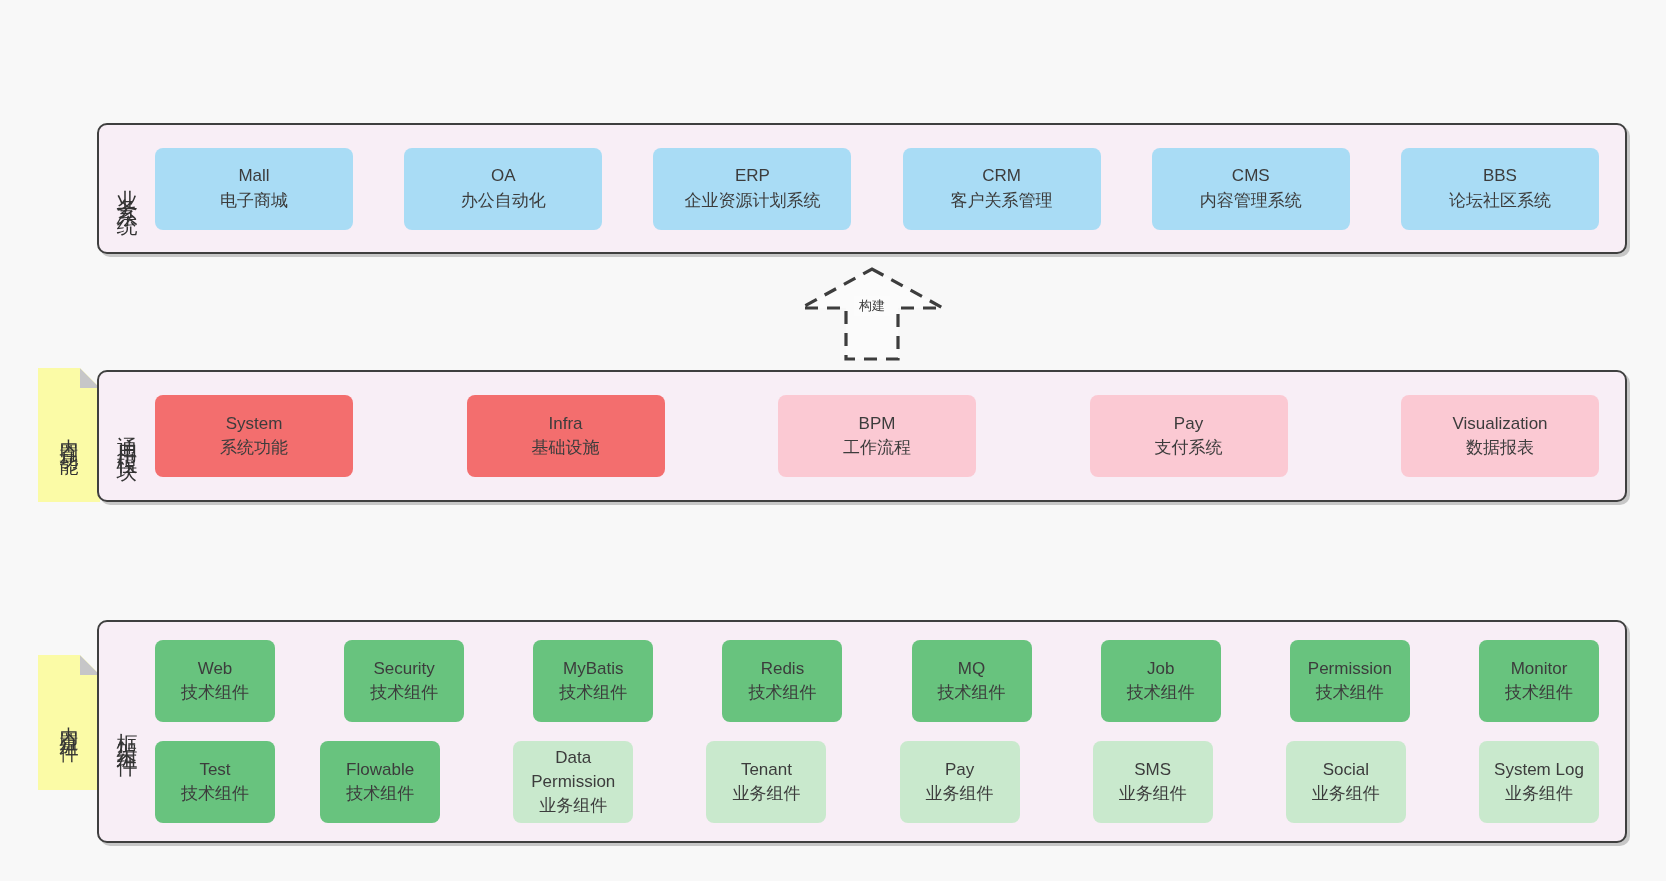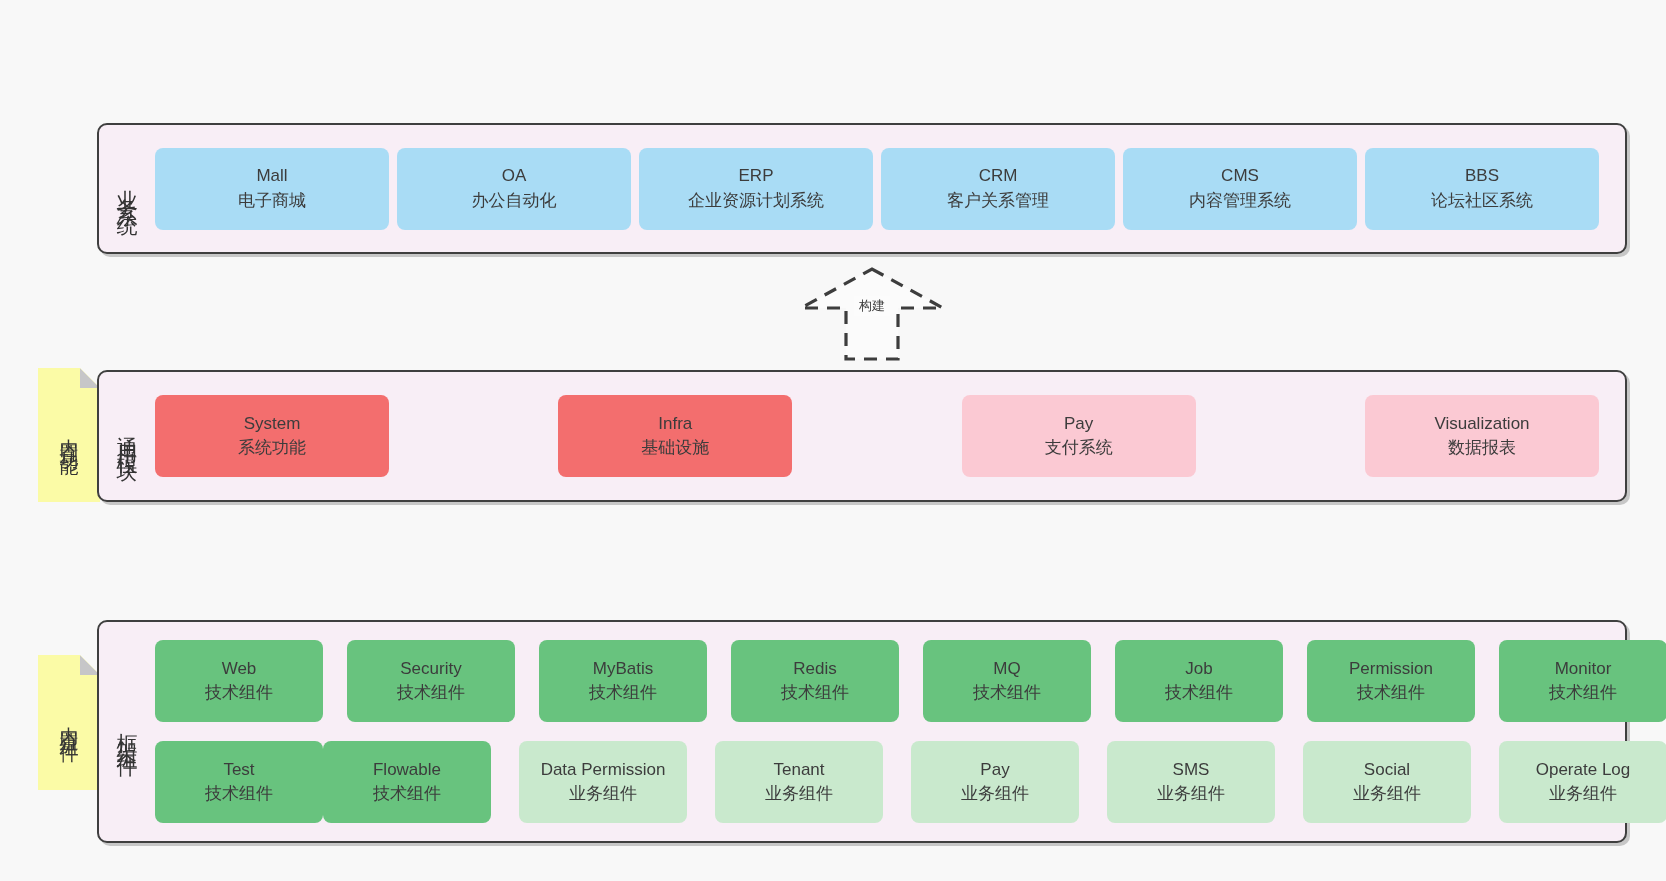--- a/index.html
+++ b/index.html
@@ -20,22 +20,22 @@
   .panel-content { flex:1; display:flex; align-items:center; justify-content:space-between;
                    padding-right:26px; }
   .panel-components .panel-content { flex-direction:column; align-items:stretch;
                    justify-content:space-between; padding:18px 26px 18px 0; }
   .node-row { display:flex; justify-content:space-between; }
 
   
   .node { height:82px; border-radius:8px; display:flex; flex-direction:column;
           align-items:center; justify-content:center; text-align:center;
           color:#3c3c3c; font-size:17px; line-height:1.42; padding:0 8px; box-sizing:border-box; }
-  .node-wide   { width:234px; }
-  .node-narrow { width:168px; }
+  .node-wide   { width:198px; }
+  .node-narrow { width:120px; }
   .blue        { background:#a9dcf5; }
   .red         { background:#f36e6e; }
   .pink        { background:#fbc9d3; }
   .green       { background:#68c37e; }
   .green-light { background:#c9e9cd;margin-left:28px; }
 
   
   .note { position:absolute; left:38px; width:62px; background:#fbfba6; z-index:0;
           display:flex; align-items:center; justify-content:center;
           clip-path:polygon(0 0, calc(100% - 20px) 0, 100% 20px, 100% 100%, 0 100%); }
@@ -114,20 +114,24 @@
     <div class="panel-content">
       <div class="node node-wide red">
         <span>System</span>
         <span>系统功能</span>
       </div>
       <div class="node node-wide red">
         <span>Infra</span>
         <span>基础设施</span>
       </div>
       <div class="node node-wide pink">
+        <span>BPM</span>
+        <span>工作流程</span>
+      </div>
+      <div class="node node-wide pink">
         <span>Pay</span>
         <span>支付系统</span>
       </div>
       <div class="node node-wide pink">
         <span>Visualization</span>
         <span>数据报表</span>
       </div>
     </div>
   </div>
 
@@ -194,20 +198,20 @@
         </div>
         <div class="node node-narrow green-light">
           <span>SMS</span>
           <span>业务组件</span>
         </div>
         <div class="node node-narrow green-light">
           <span>Social</span>
           <span>业务组件</span>
         </div>
         <div class="node node-narrow green-light">
-          <span>Operate Log</span>
+          <span>System Log</span>
           <span>业务组件</span>
         </div>
       </div>
     </div>
   </div>
 
 </div>
 
 </body></html>

